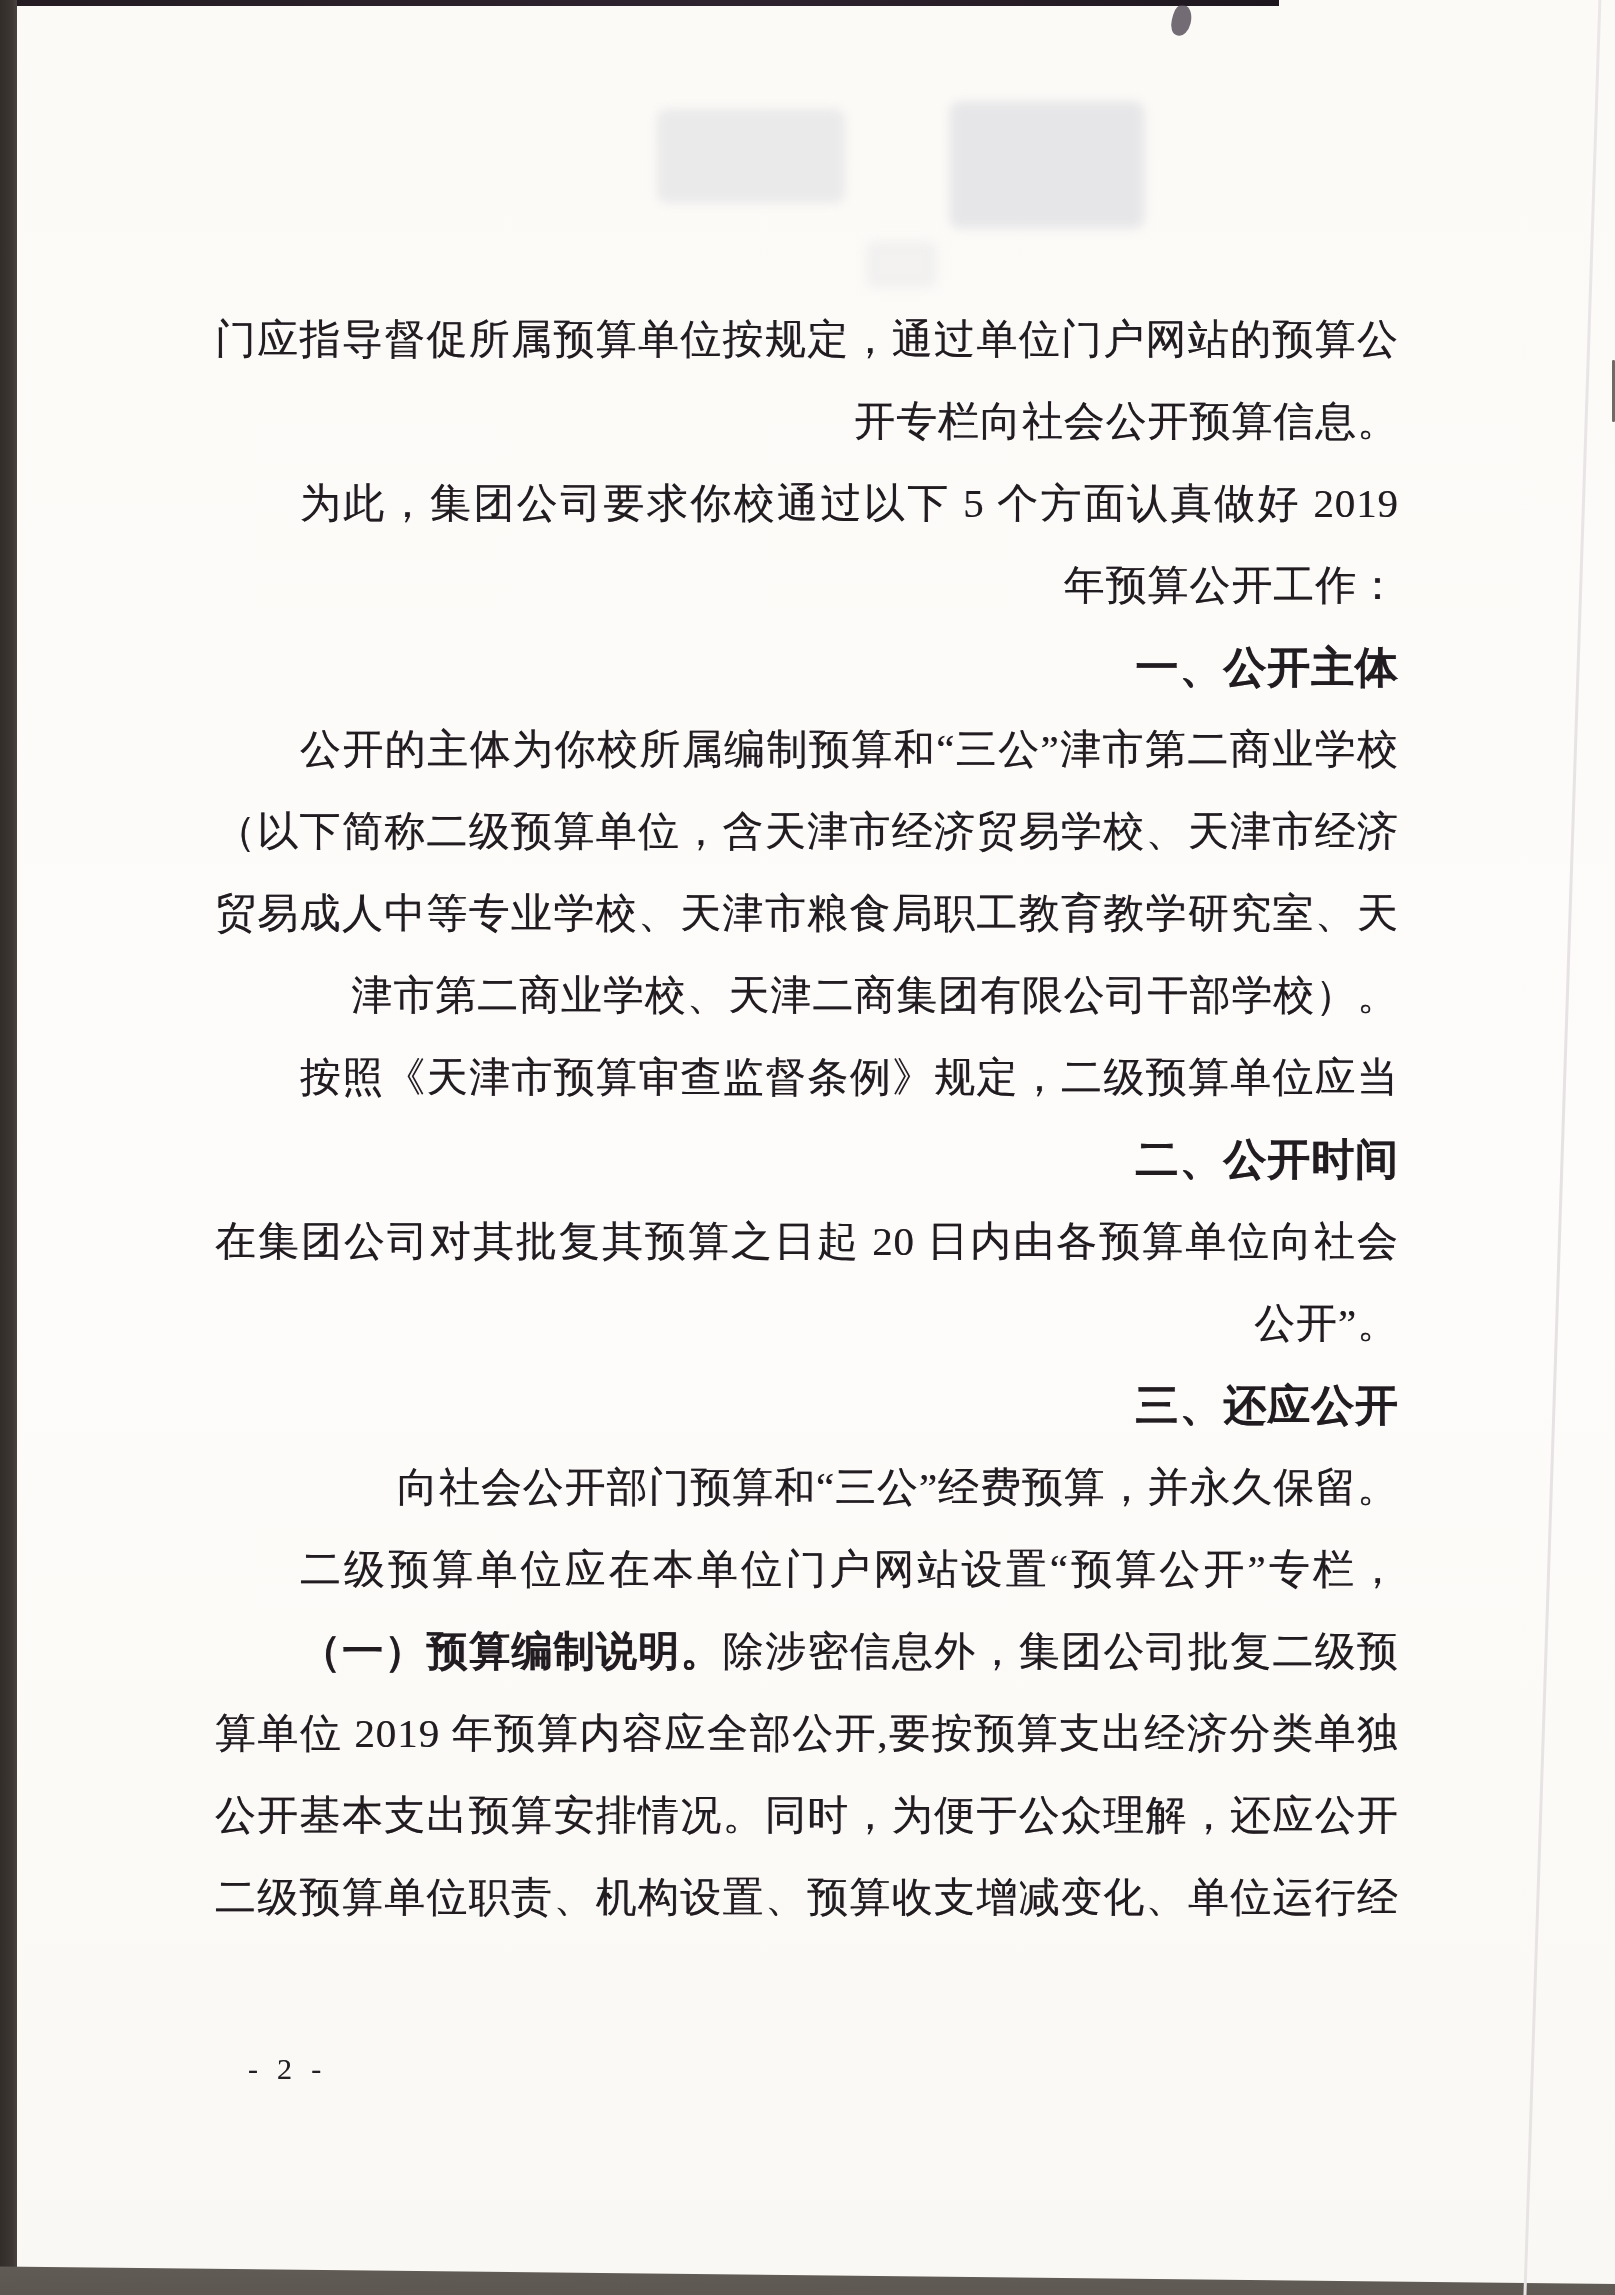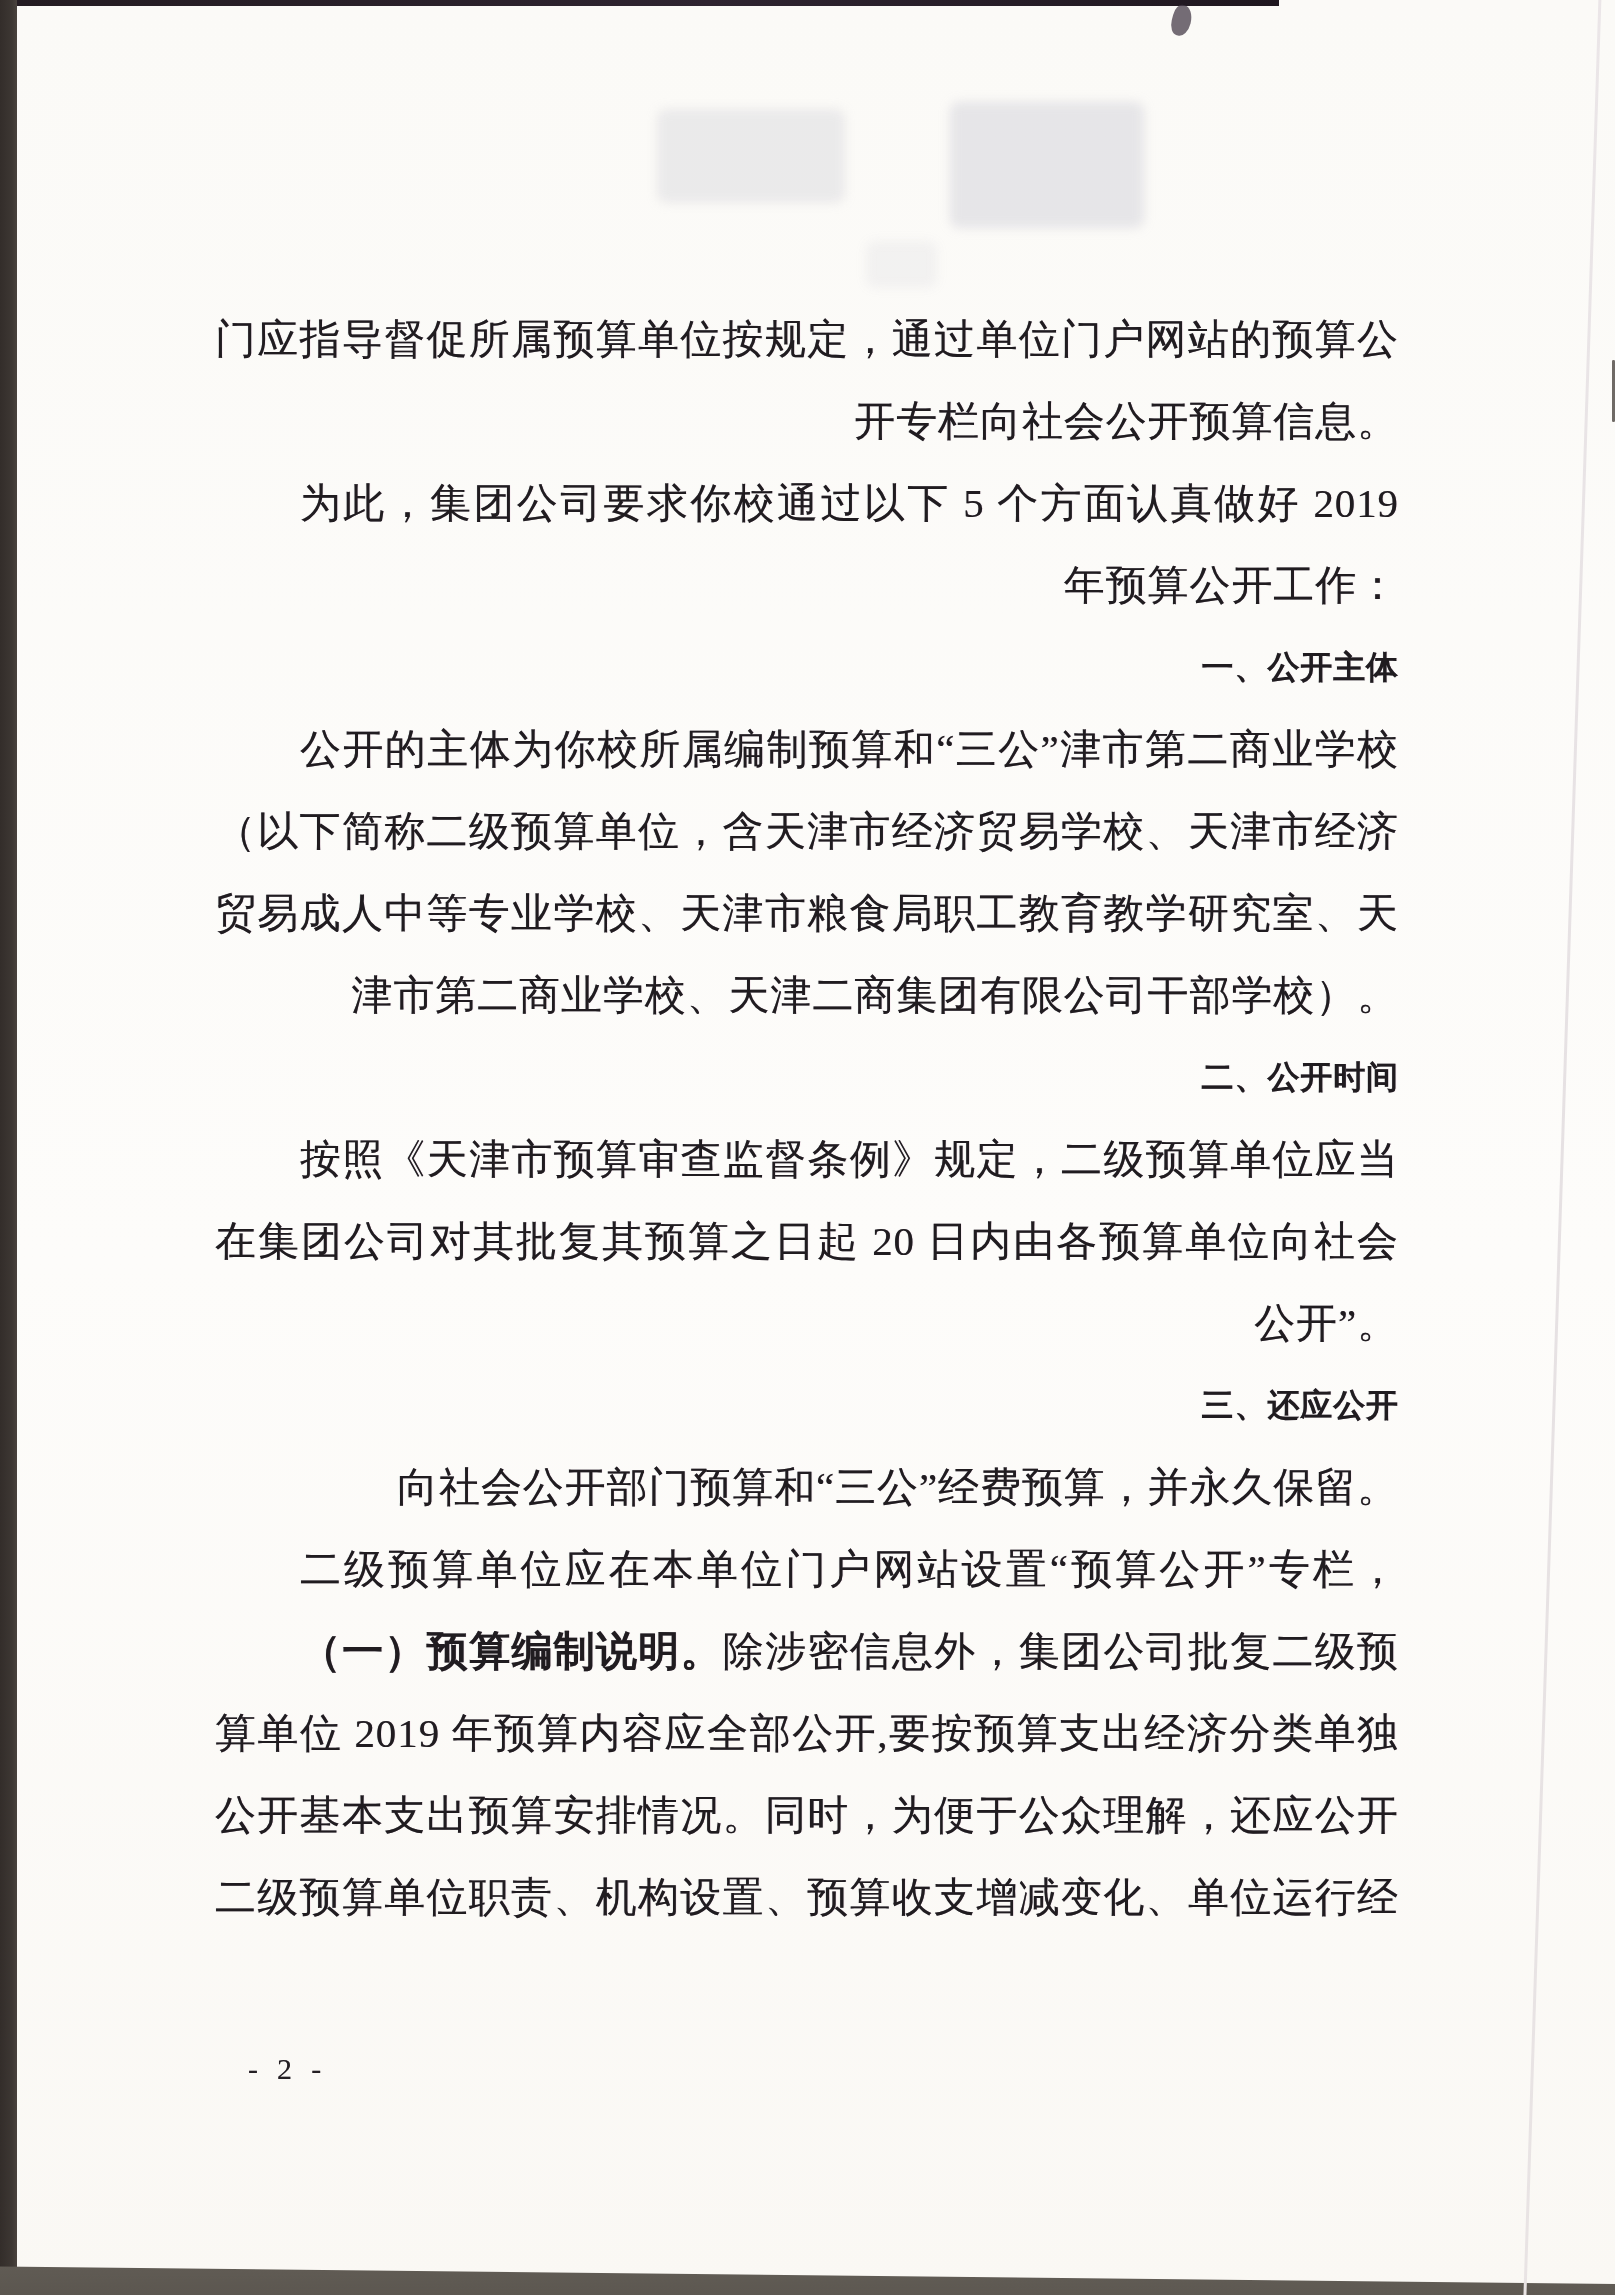--- a/index.html
+++ b/index.html
@@ -63,21 +63,21 @@
       -1px -0.3px 0 rgba(20,130,125,.05);
     text-align: right;
   }
   .line.justify {
     white-space:normal;
     text-align:justify;
     text-align-last:justify;
   }
   .line.indent { padding-left:85px; box-sizing:border-box; }
   .line.heading {
-    font-weight:700; font-size:32px;
+    font-weight:700; font-size:43px;
     font-family:"Liberation Sans", sans-serif;
   }
   .seg-b {
     font-weight:700;
     font-family:Liberation Mono, monospace;
   }
   .page-num {
     position:absolute; left:248px; top:2052px;
     font-size:30px; letter-spacing:5.8px; color:#241f23;
     text-shadow:0 0 0.6px rgba(30,20,35,.5);
@@ -94,22 +94,22 @@
   <div id="doc-lines" style="color: rgb(32, 28, 32);">
       <div class="line justify">门应指导督促所属预算单位按规定，通过单位门户网站的预算公</div>
       <div class="line">开专栏向社会公开预算信息。</div>
       <div class="line indent justify">为此，集团公司要求你校通过以下 5 个方面认真做好 2019</div>
       <div class="line">年预算公开工作：</div>
       <div class="line indent heading">一、公开主体</div>
       <div class="line indent justify">公开的主体为你校所属编制预算和“三公”津市第二商业学校</div>
       <div class="line justify">（以下简称二级预算单位，含天津市经济贸易学校、天津市经济</div>
       <div class="line justify">贸易成人中等专业学校、天津市粮食局职工教育教学研究室、天</div>
       <div class="line">津市第二商业学校、天津二商集团有限公司干部学校）。</div>
+      <div class="line indent justify">按照《天津市预算审查监督条例》规定，二级预算单位应当</div>
       <div class="line indent heading">二、公开时间</div>
-      <div class="line indent justify">按照《天津市预算审查监督条例》规定，二级预算单位应当</div>
       <div class="line justify">在集团公司对其批复其预算之日起 20 日内由各预算单位向社会</div>
       <div class="line">公开”。</div>
       <div class="line indent heading">三、还应公开</div>
       <div class="line">向社会公开部门预算和“三公”经费预算，并永久保留。</div>
       <div class="line indent justify">二级预算单位应在本单位门户网站设置“预算公开”专栏，</div>
       <div class="line indent justify"><span class="seg-b">（一）预算编制说明。</span><span class="seg-r">除涉密信息外，集团公司批复二级预</span></div>
       <div class="line justify">算单位 2019 年预算内容应全部公开,要按预算支出经济分类单独</div>
       <div class="line justify">公开基本支出预算安排情况。同时，为便于公众理解，还应公开</div>
       <div class="line justify">二级预算单位职责、机构设置、预算收支增减变化、单位运行经</div>
     </div>

